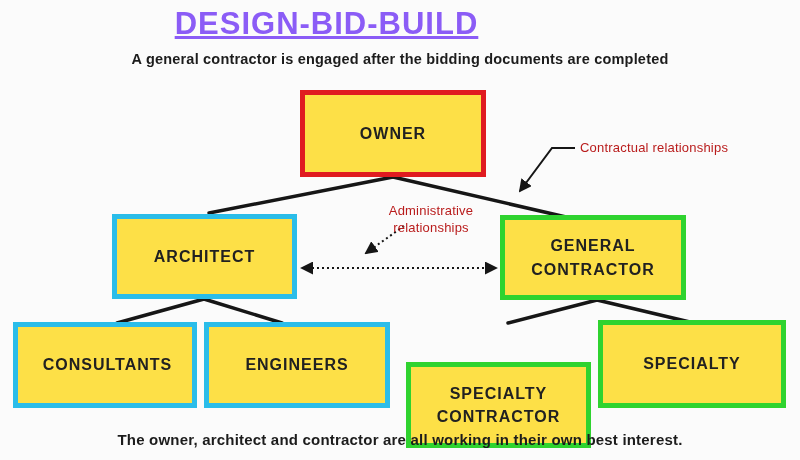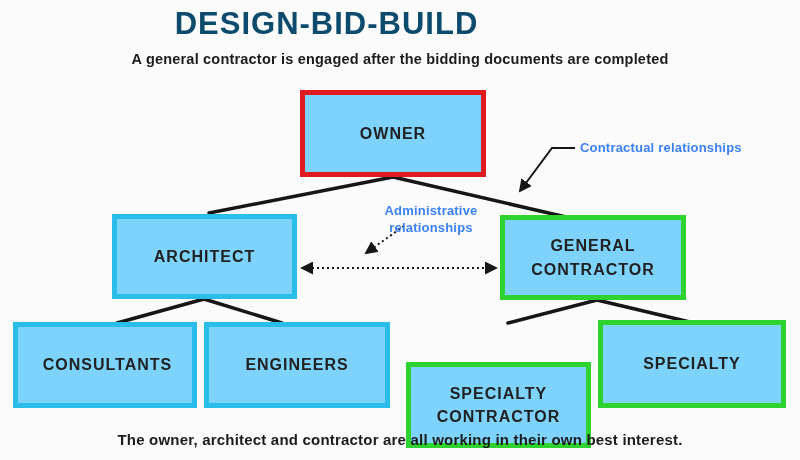--- a/index.html
+++ b/index.html
@@ -10,37 +10,38 @@
   .canvas{
     position:relative;
     width:800px;height:460px;
     background:#fbfbfb;
     overflow:hidden;
   }
   .title{
     position:absolute;left:0;top:6px;width:653px;
     text-align:center;
     font-size:31px;font-weight:bold;letter-spacing:1px;
-    color:#0c4a6e;
+    color:#8b5cf6;
+    text-decoration:underline;
   }
   .subtitle{
     position:absolute;left:0;top:51px;width:800px;
     text-align:center;
     font-size:14.5px;font-weight:bold;letter-spacing:0.2px;
     color:#1c1c1c;
   }
   .footer-caption{
     position:absolute;left:0;top:431px;width:800px;
     text-align:center;
     font-size:15px;font-weight:bold;letter-spacing:0.2px;
     color:#1c1c1c;
   }
   .node{
     position:absolute;
-    background:#7dd3fc;
+    background:#fde047;
     border:5px solid #000;
     box-sizing:border-box;
     display:flex;align-items:center;justify-content:center;
     text-align:center;
     font-size:16px;font-weight:bold;letter-spacing:1px;
     line-height:1.45;
     color:#212121;
     padding:0 8px;
   }
   .node-owner{left:300px;top:90px;width:186px;height:87px;}
@@ -49,22 +50,22 @@
   .node-consultants{left:13px;top:322px;width:184px;height:86px;padding-left:13px;}
   .node-engineers{left:204px;top:322px;width:186px;height:86px;}
   .node-specialty-contractor{left:406px;top:322px;width:185px;height:86px;margin-top:40px;}
   .node-suppliers{left:598px;top:320px;width:188px;height:88px;}
   .edge-layer{
     position:absolute;left:0;top:0;width:800px;height:460px;
     pointer-events:none;
   }
   .legend-label{
     position:absolute;
-    font-size:13px;font-weight:bold;letter-spacing:0.2px;
-    color:#3b82f6;
+    font-size:13px;font-weight:normal;letter-spacing:0.2px;
+    color:#b91c1c;
   }
   .legend-contractual{left:580px;top:140px;}
   .legend-administrative{left:382px;top:203px;width:98px;text-align:center;line-height:1.3;}
 </style>
 </head>
 <body>
 
 <div class="canvas">
 
   <div class="title">DESIGN-BID-BUILD</div>

